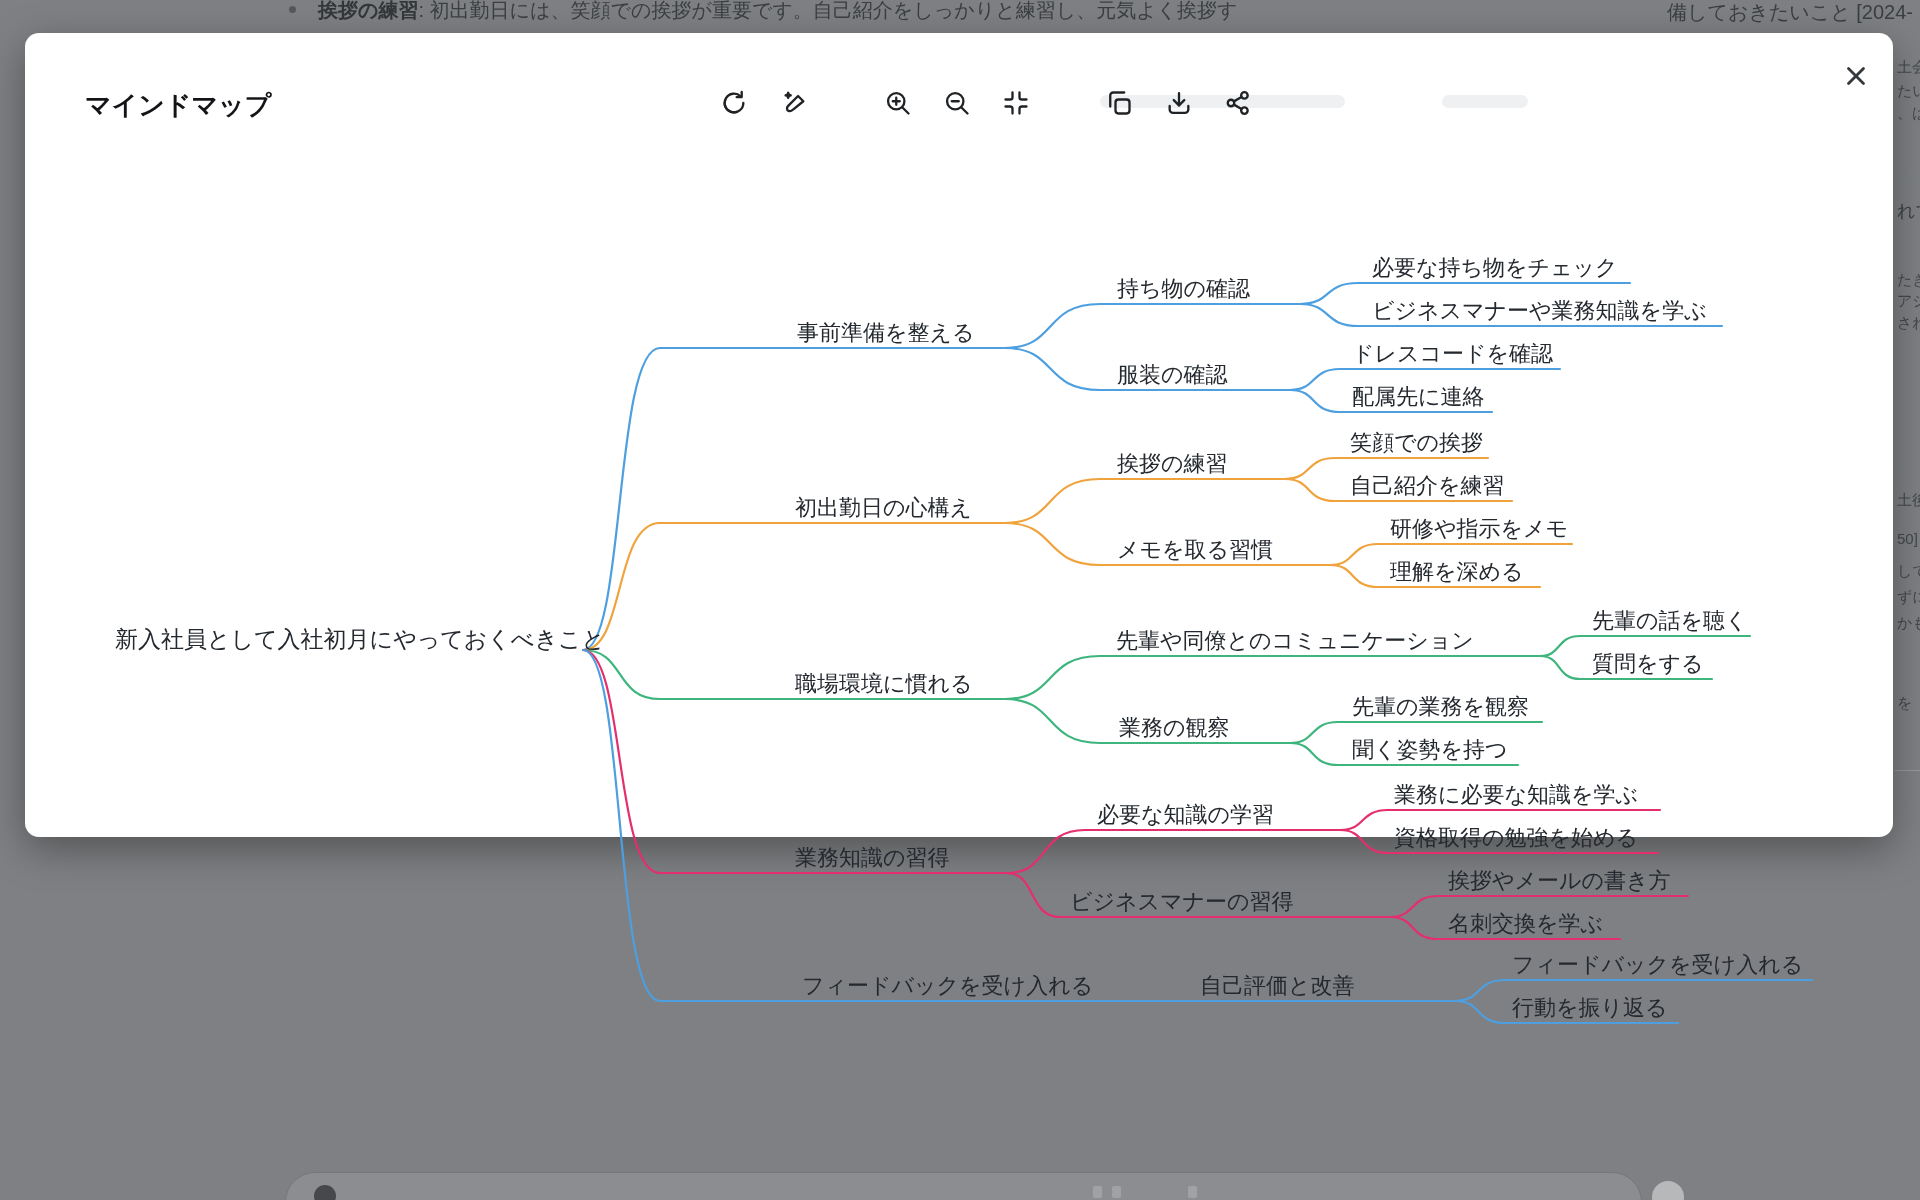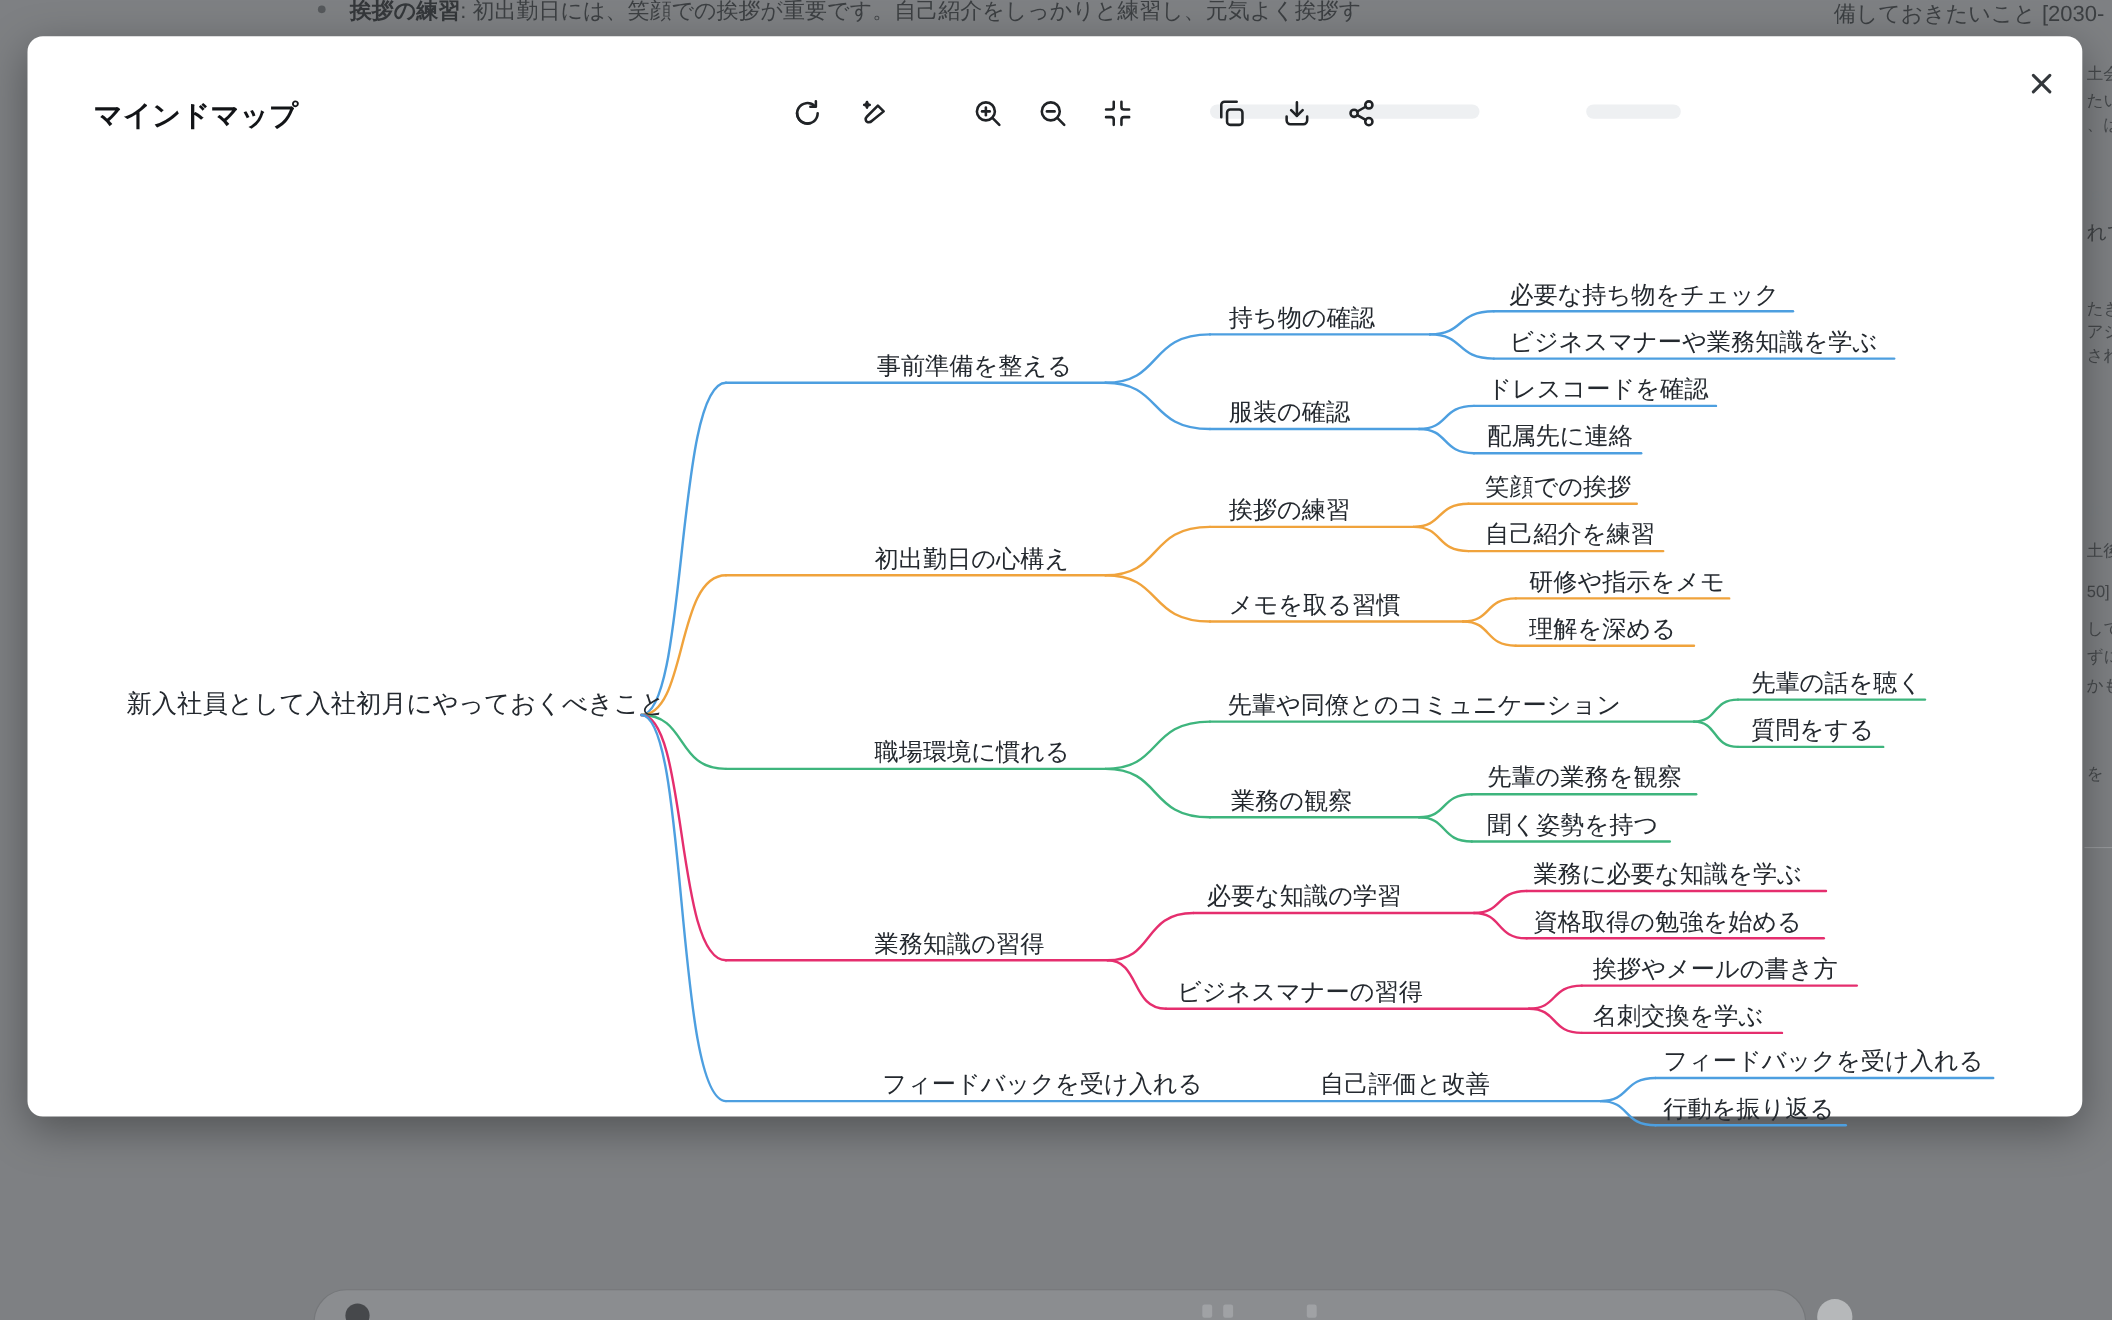--- a/index.html
+++ b/index.html
@@ -18,39 +18,39 @@
   .bg-right-frag{position:absolute;left:1897px;color:#45484b;font-size:15px;white-space:nowrap;}
   .bg-right-frag.latin{color:#7d8084;}
   .bg-right-frag.big{font-size:18px;color:#3f4245;}
   .bg-divider{position:absolute;left:1895px;top:770px;width:25px;height:1px;background:#97999c;}
   .bg-bottom-bar{position:absolute;left:285px;top:1172px;width:1355px;height:60px;
     border-radius:30px;background:#8b8d90;border:1px solid #75777a;}
   .bg-mic{position:absolute;left:314px;top:1185px;width:22px;height:22px;border-radius:50%;background:#46484b;}
   .bg-ghost{position:absolute;top:1186px;width:9px;height:12px;background:#a0a2a5;border-radius:2px;}
   .bg-circle-btn{position:absolute;left:1652px;top:1181px;width:32px;height:32px;border-radius:50%;background:#b6b8ba;}
   
-  .modal{position:absolute;left:25px;top:33px;width:1868px;height:982px;background:#ffffff;
+  .modal{position:absolute;left:25px;top:33px;width:1868px;height:804px;background:#ffffff;
     border-radius:14px;box-shadow:0 12px 40px rgba(0,0,0,.35);}
   .modal-title{position:absolute;left:60px;top:55px;font-size:26px;font-weight:700;color:#121417;}
   .tool-btn{position:absolute;top:56px;width:28px;height:28px;cursor:pointer;color:#202326;}
   .tool-btn svg{width:28px;height:28px;stroke:#202326;fill:none;stroke-width:2;stroke-linecap:round;stroke-linejoin:round;}
   .close-btn{position:absolute;left:1816px;top:28px;width:30px;height:30px;color:#34383c;}
   .close-btn svg{width:30px;height:30px;stroke:#34383c;fill:none;stroke-width:2.2;stroke-linecap:round;}
   .smudge{position:absolute;height:13px;border-radius:7px;background:#eef0f2;}
   .map-svg{position:absolute;left:0;top:0;width:1868px;height:1130px;}
   .map-svg text{fill:#24292f;}
 </style>
 </head>
 <body>
 
 <div>
   <div class="bg-top">
     <span class="bullet"></span><b>挨拶の練習</b><span>: 初出勤日には、笑顔での挨拶が重要です。自己紹介をしっかりと練習し、元気よく挨拶す</span>
   </div>
-  <div class="bg-topright">備しておきたいこと [2030-</div>
+  <div class="bg-topright">備しておきたいこと [2024-</div>
   <div id="right-frags">
       <div class="bg-right-frag" style="top: 58px;">土会</div>
       <div class="bg-right-frag" style="top: 82px;">たい</div>
       <div class="bg-right-frag" style="top: 104px;">、は</div>
       <div class="bg-right-frag latin" style="top: 169px;">ter</div>
       <div class="bg-right-frag big" style="top: 199px;">れて</div>
       <div class="bg-right-frag" style="top: 271px;">たき</div>
       <div class="bg-right-frag" style="top: 292px;">アジ</div>
       <div class="bg-right-frag" style="top: 314px;">され</div>
       <div class="bg-right-frag latin" style="top: 455px;">tic</div>

